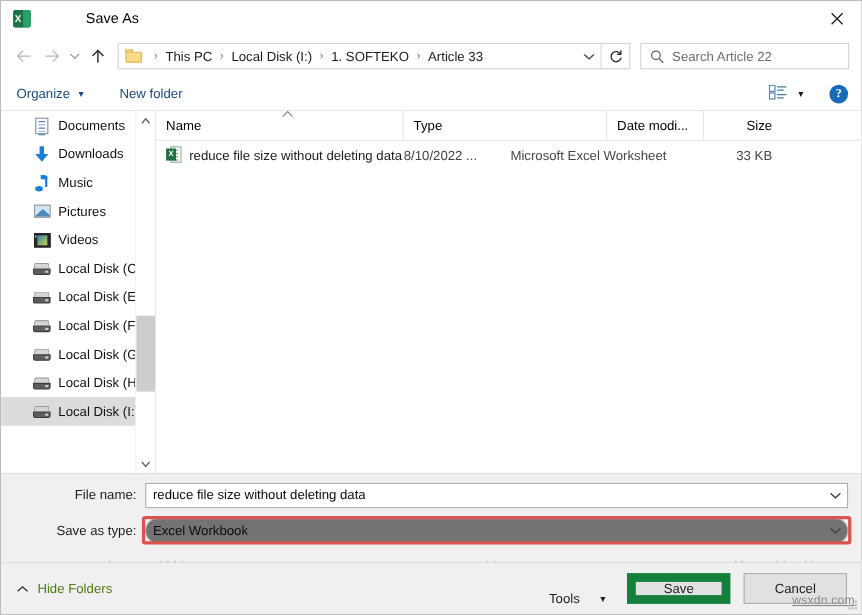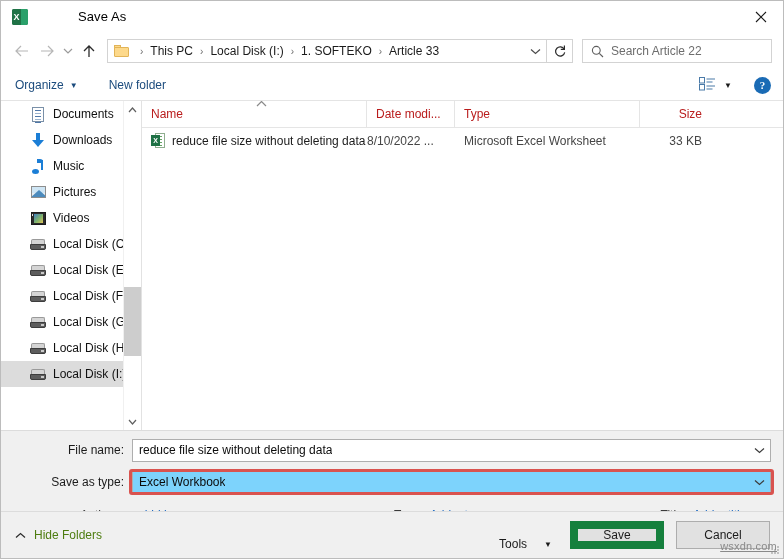--- a/index.html
+++ b/index.html
@@ -208,21 +208,21 @@
     top:186px;height:69px;
   }
 
   
   .splitter{width:1px;background:#e2e2e2;}
 
   
   .filelist{flex:1;background:#fff;position:relative;min-width:0;}
   .colhead{
     height:26px;display:flex;align-items:center;border-bottom:1px solid #e5e5e5;
-    font-size:12px;color:#b91c1c;position:relative;
+    font-size:12px;color:#000000;position:relative;
   }
   .colhead .ch{
     height:26px;display:flex;align-items:center;box-sizing:border-box;
     padding-left:9px;border-right:1px solid #e5e5e5;overflow:hidden;white-space:nowrap;
   }
   .colhead .ch.name{width:225px;position:relative;}
   .colhead .ch.date{width:88px;}
   .colhead .ch.type{width:185px;}
   .colhead .ch.size{width:72px;justify-content:flex-end;padding-right:10px;border-right:none;}
   .sortmark{
@@ -267,21 +267,21 @@
     flex:1;height:23px;margin-right:12px;background:#fff;border:1px solid #aeaeae;
     display:flex;align-items:center;box-sizing:border-box;position:relative;
   }
   .combo .val{
     padding-left:6px;font-size:12px;color:#0b0b0b;white-space:nowrap;overflow:hidden;
   }
   .combo .cv{
     margin-left:auto;width:22px;display:flex;align-items:center;justify-content:center;
     color:#3b3b3b;
   }
-  .combo.readonly{background:#7dd3fc;}
+  .combo.readonly{background:#737373;border-radius:11px;}
   .redbox{
     position:absolute;border:3px solid #d9534f;border-radius:3px;
     left:128px;right:9px;top:0;bottom:0;pointer-events:none;box-sizing:border-box;
   }
   .redwrap{position:relative;}
 
   .metarow{
     display:flex;align-items:center;height:24px;margin-top:8px;font-size:12px;
   }
   .metarow .lbl{
@@ -576,25 +576,25 @@
     <div class="filelist">
       <div class="colhead">
         <div class="ch name">
           <span>Name</span>
           <span class="sortmark">
             <svg width="11" height="7" viewBox="0 0 11 7">
                 <path d="M1 6 L5.5 1.5 L10 6" stroke="#8a8a8a" stroke-width="1.2" fill="none"></path>
               </svg>
           </span>
         </div>
+        <div class="ch type">
+          <span>Type</span>
+        </div>
         <div class="ch date">
           <span>Date modi...</span>
-        </div>
-        <div class="ch type">
-          <span>Type</span>
         </div>
         <div class="ch size">
           <span>Size</span>
         </div>
       </div>
 
       <div class="filerow">
         <div class="fc name">
           <span class="xls-ic">
             <span class="page">

